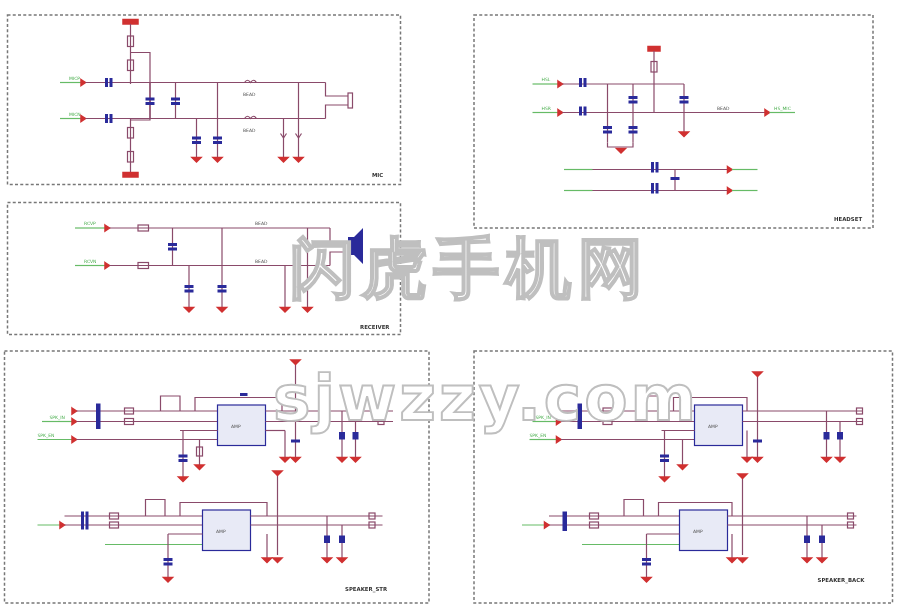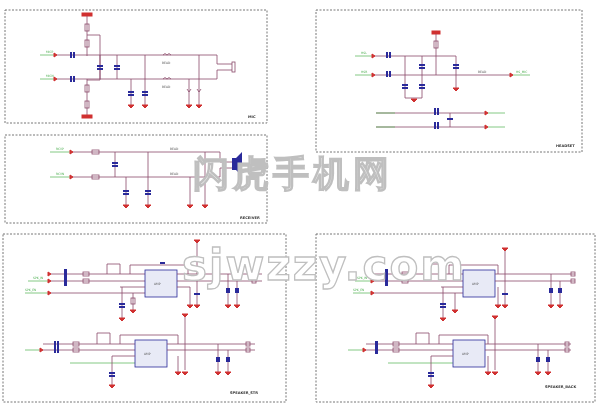--- a/index.html
+++ b/index.html
@@ -326,14 +326,14 @@
     <rect class="cap" x="223" y="357" width="4" height="5"></rect>
     <rect class="cap" x="233" y="357" width="4" height="5"></rect>
     <polygon class="red" points="222,372 228,372 225,375"></polygon>
     <polygon class="red" points="232,372 238,372 235,375"></polygon>
     <rect class="w" x="252" y="342" width="4" height="4"></rect>
     <rect class="w" x="252" y="348" width="4" height="4"></rect>
     <text class="blk" x="232" y="388">SPEAKER_BACK</text>
   </g>
 </svg>
 
-<div class="wm" style="left:193px;top:150px;font-size:36px;letter-spacing:4px;">闪虎手机网</div>
+<div class="wm" style="left:193px;top:150px;font-size:44px;letter-spacing:4px;">闪虎手机网</div>
 <div class="wm" style="left:182px;top:201px;font-size:42px;margin-top:40px;">sjwzzy.com</div>
 
 </body></html>

